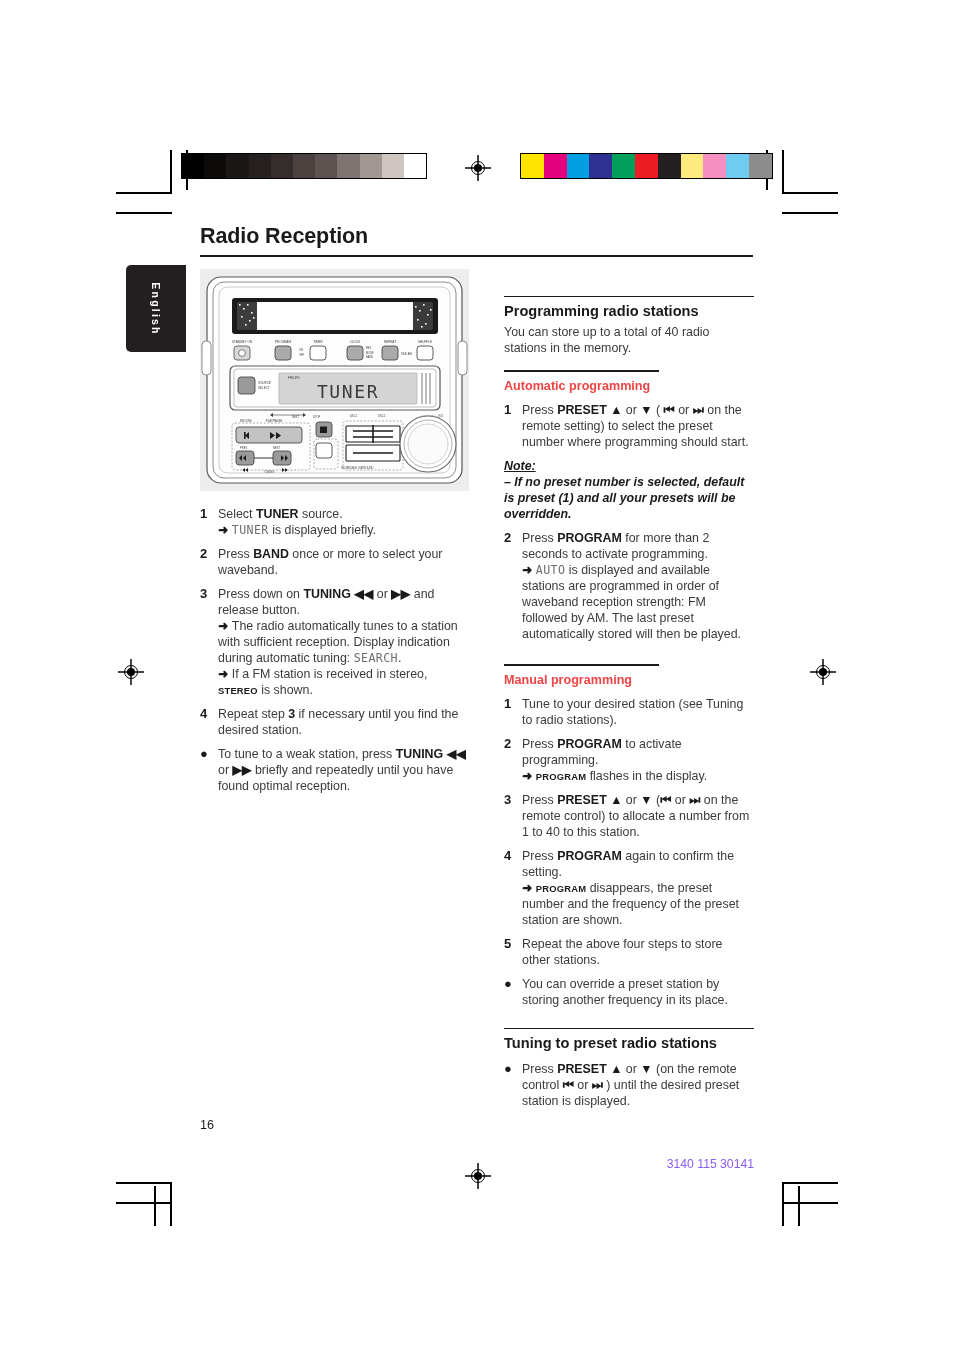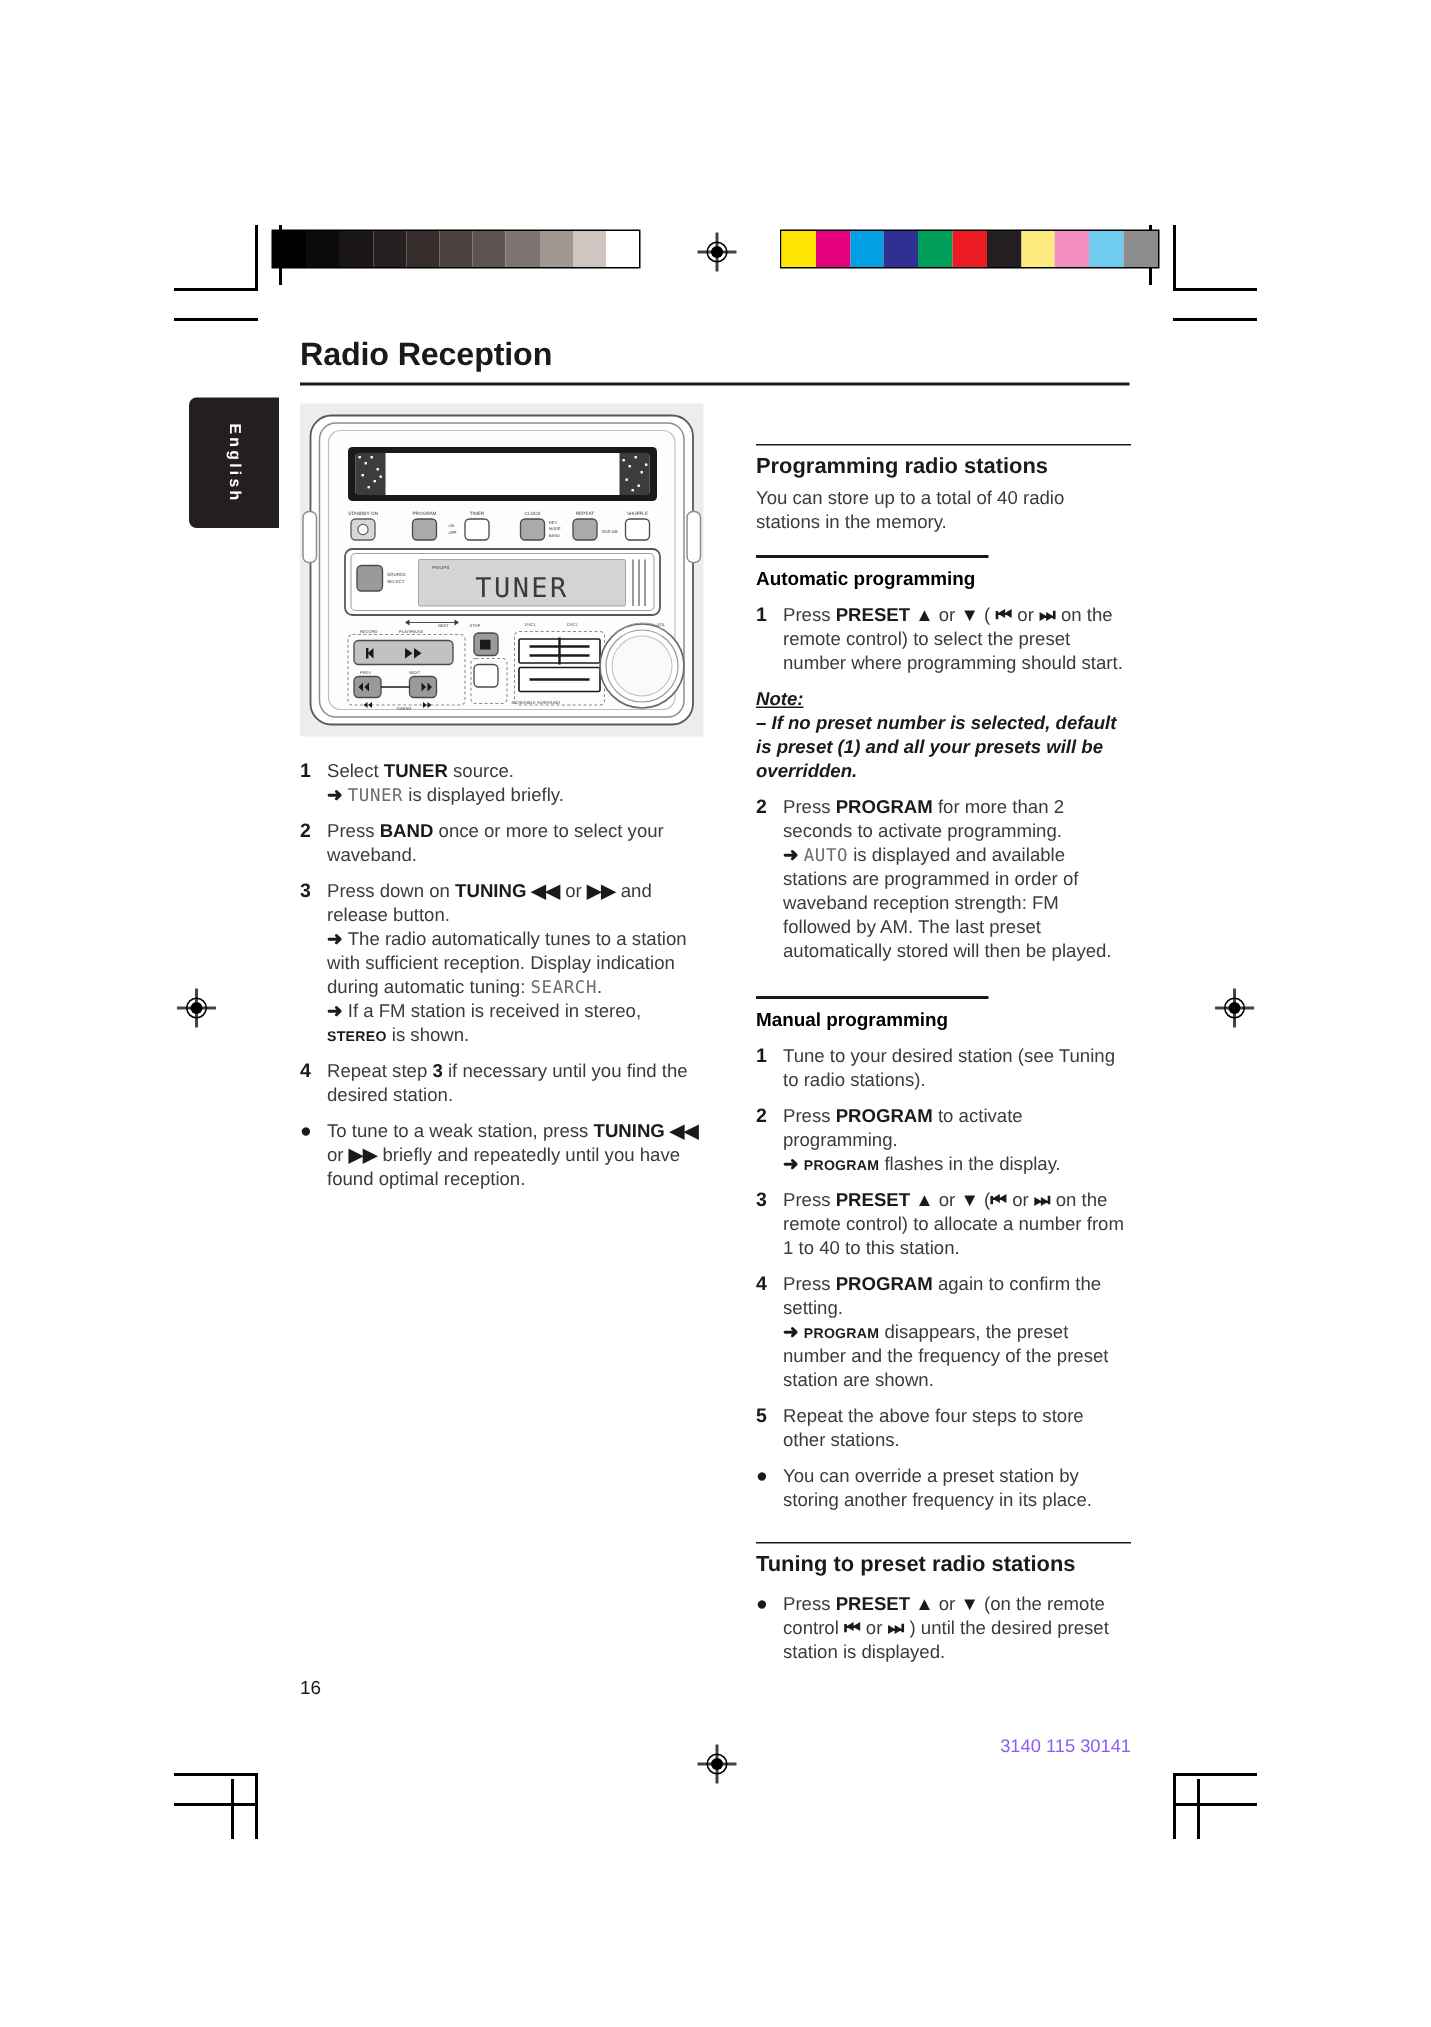--- a/index.html
+++ b/index.html
@@ -88,21 +88,21 @@
     font-weight: bold;
     color: #1a1a1a;
     margin: 0 0 4px 0;
     padding-top: 5px;
     border-top: 1.6px solid #1a1a1a;
     line-height: 1.25;
   }
   h3.subsec {
     font-size: 12.6px;
     font-weight: bold;
-    color: #000000;
+    color: #ef4444;
     margin: 0 0 1px 0;
     padding-top: 4px;
     line-height: 1.25;
   }
   .rule-short {
     height: 1.4px; background: #1a1a1a; width: 155px; margin-bottom: 3px;
   }
   p.body { margin: 0 0 0 0; }
 
   ul.steps { list-style: none; margin: 0; padding: 0; }
@@ -423,21 +423,21 @@
 <div class="col" id="col-right">
   <h2 class="sec">Programming radio stations</h2>
   <p class="body">You can store up to a total of 40 radio stations in the memory.</p>
 
   <div style="height:14px"></div>
   <div class="rule-short"></div>
   <h3 class="subsec">Automatic programming</h3>
   <ul class="steps">
       <li>
         <div class="num">1</div>
-        <div class="txt"><span>Press </span><b>PRESET ▲</b><span> or </span><b>▼</b><span> ( </span><b>⏮</b><span> or </span><b>⏭</b><span> on the remote control) to select the preset number where programming should start.</span></div>
+        <div class="txt"><span>Press </span><b>PRESET ▲</b><span> or </span><b>▼</b><span> ( </span><b>⏮</b><span> or </span><b>⏭</b><span> on the remote setting) to select the preset number where programming should start.</span></div>
       </li>
     </ul>
   <div class="note">
     <span class="lbl">Note:</span>
     <span class="bodyit">–  If no preset number is selected, default is preset (1) and all your presets will be overridden.</span>
   </div>
   <ul class="steps">
       <li>
         <div class="num">2</div>
         <div class="txt"><span>Press </span><b>PROGRAM</b><span> for more than 2 seconds to activate programming.</span><br><span class="arrow">➜ </span><span class="lcd">AUTO</span><span> is displayed and available stations are programmed in order of waveband reception strength: FM followed by AM. The last preset automatically stored will then be played.</span></div>

